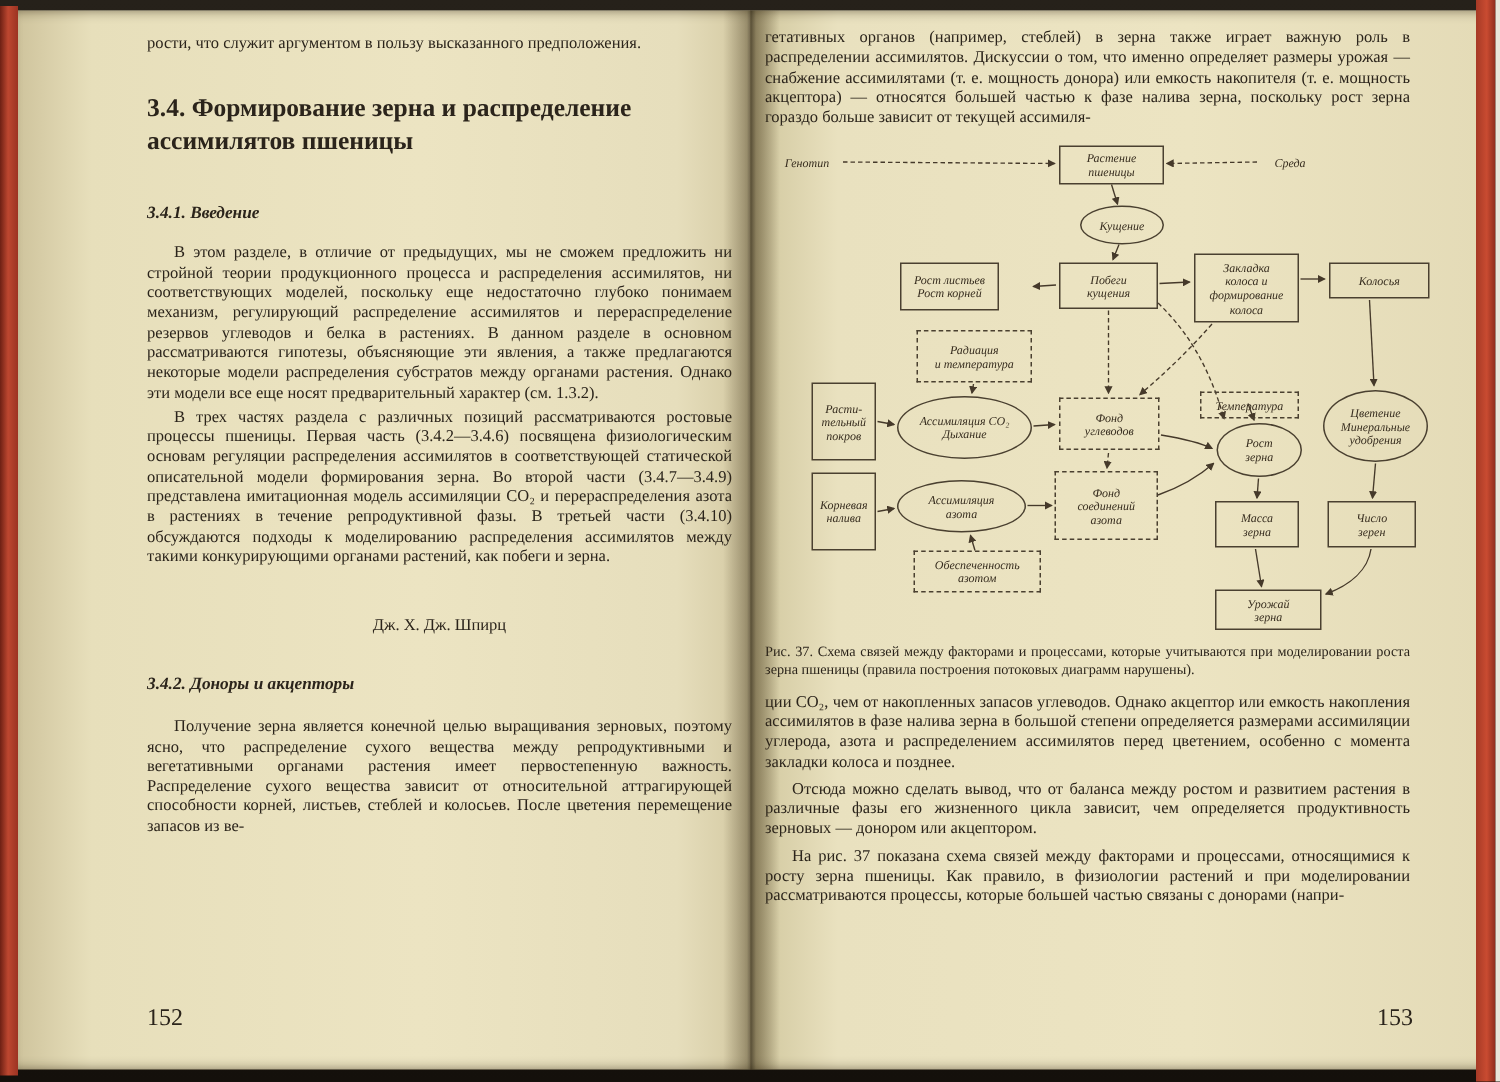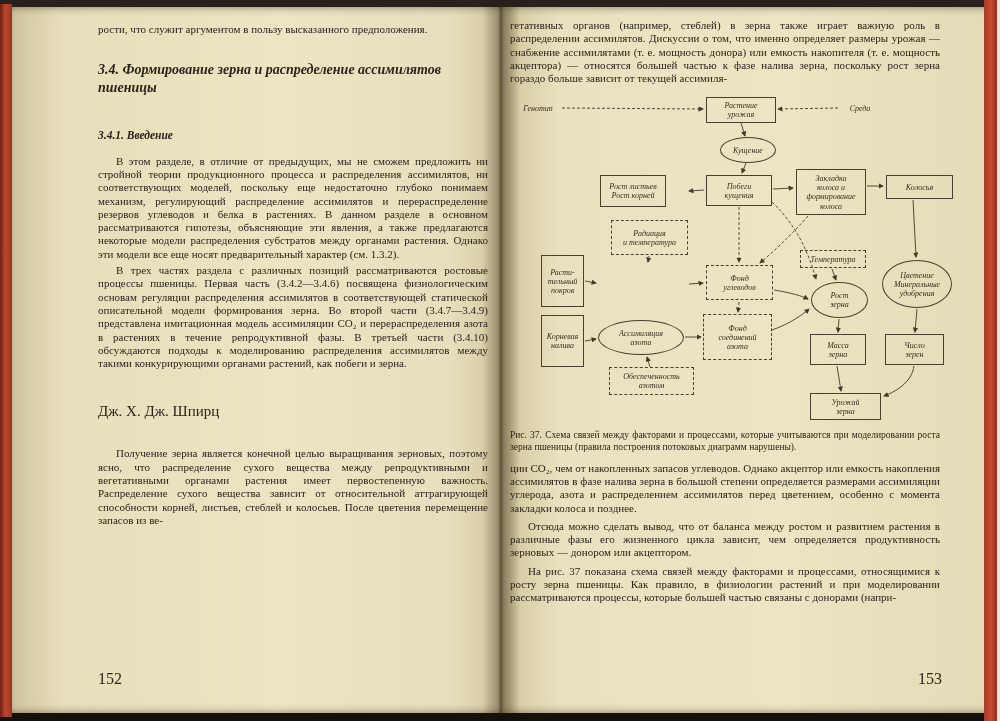--- a/index.html
+++ b/index.html
@@ -23,27 +23,27 @@
   .spine { position:absolute; left:482px; top:7px; width:38px; height:706px; pointer-events:none;
     background:linear-gradient(to right, rgba(60,48,24,0) 0%, rgba(60,48,24,.38) 42%, rgba(30,22,8,.55) 50%, rgba(60,48,24,.38) 58%, rgba(60,48,24,0) 100%); }
 
   .pcol { position:relative; height:100%; }
   .pcol-left { padding:16px 12px 0 86px; }
   .pcol-right { padding:12px 48px 0 10px; }
 
   .bt { font-size:11px; line-height:1.21; text-align:justify; }
   .ind { text-indent:18px; }
   .frag { margin-bottom:25px; }
-  .sec-h { font-size:14px; line-height:1.3; font-weight:bold; max-width:372px; margin-bottom:31px;font-style:italic; }
+  .sec-h { font-size:17px; line-height:1.3; font-weight:bold; max-width:372px; margin-bottom:31px; }
   .sub-h { font-size:11.5px; font-weight:bold; font-style:italic; margin-bottom:14px; }
   .sub-h2 { margin-bottom:16px; }
   .mb2 { margin-bottom:3px; }
   .mb-big { margin-bottom:33px; }
   .part-h { font-size:13.5px; line-height:1.3; font-weight:bold; max-width:385px; margin-bottom:27px; }
-  .author { font-size:15px; margin-bottom:27px; }
+  .author { font-size:11px; margin-bottom:27px;text-align:center; }
   .pagenum { position:absolute; font-size:16px; }
   .pn-left { left:86px; top:663px; }
   .pn-right { left:418px; top:663px; }
 
   .rp { margin-bottom:5px; }
 
   
   .diagram { position:relative; width:470px; height:332px; margin:8px 0 5px -2px; }
   .dsvg { position:absolute; left:0; top:0; }
   .nd { position:absolute; display:flex; align-items:center; justify-content:center;
@@ -64,20 +64,21 @@
   <div class="edge-left"></div>
 
   <div class="page page-left">
     <div class="pcol pcol-left">
       <p class="bt frag">рости, что служит аргументом в пользу высказанного предположения.</p>
       <h2 class="sec-h">3.4. Формирование зерна и распределение ассимилятов пшеницы</h2>
       <h3 class="sub-h">3.4.1. Введение</h3>
       <p class="bt ind mb2">В этом разделе, в отличие от предыдущих, мы не сможем предложить ни стройной теории продукционного процесса и распределения ассимилятов, ни соответствующих моделей, поскольку еще недостаточно глубоко понимаем механизм, регулирующий распределение ассимилятов и перераспределение резервов углеводов и белка в растениях. В данном разделе в основном рассматриваются гипотезы, объясняющие эти явления, а также предлагаются некоторые модели распределения субстратов между органами растения. Однако эти модели все еще носят предварительный характер (см. 1.3.2).</p>
       <p class="bt ind mb-big">В трех частях раздела с различных позиций рассматриваются ростовые процессы пшеницы. Первая часть (3.4.2—3.4.6) посвящена физиологическим основам регуляции распределения ассимилятов в соответствующей статической описательной модели формирования зерна. Во второй части (3.4.7—3.4.9) представлена имитационная модель ассимиляции CO₂ и перераспределения азота в растениях в течение репродуктивной фазы. В третьей части (3.4.10) обсуждаются подходы к моделированию распределения ассимилятов между такими конкурирующими органами растений, как побеги и зерна.</p>
       <div class="author">Дж. Х. Дж. Шпирц</div>
+      <h3 class="sub-h sub-h2">3.4.2. Доноры и акцепторы</h3>
       <p class="bt ind">Получение зерна является конечной целью выращивания зерновых, поэтому ясно, что распределение сухого вещества между репродуктивными и вегетативными органами растения имеет первостепенную важность. Распределение сухого вещества зависит от относительной аттрагирующей способности корней, листьев, стеблей и колосьев. После цветения перемещение запасов из ве-</p>
       <div class="pagenum pn-left">152</div>
     </div>
   </div>
 
   <div class="page page-right">
     <div class="pcol pcol-right">
       <p class="bt rp">гетативных органов (например, стеблей) в зерна также играет важную роль в распределении ассимилятов. Дискуссии о том, что именно определяет размеры урожая — снабжение ассимилятами (т. е. мощность донора) или емкость накопителя (т. е. мощность акцептора) — относятся большей частью к фазе налива зерна, поскольку рост зерна гораздо больше зависит от текущей ассимиля-</p>
 
       <div class="diagram">
@@ -110,41 +111,43 @@
           <path class="ar dsh" marker-end="url(#ah)" d="M330,15 L270,16"></path>
           <path class="ar dsh" marker-end="url(#ah)" d="M231,114 L231,169"></path>
           <path class="ar dsh" marker-end="url(#ah)" d="M264,109 C288,132 300,158 308,186"></path>
           <path class="ar dsh" marker-end="url(#ah)" d="M231,209 L230,219"></path>
           <path class="ar dsh" marker-end="url(#ah)" d="M300,123 C278,148 260,163 252,170"></path>
         </svg>
 
         <div class="nd" style="left:6px;top:8px;width:48px;height:14px">Генотип</div>
         <div class="nd" style="left:332px;top:8px;width:40px;height:14px">Среда</div>
         <div class="nd box" style="left:198px;top:4px;width:70px;height:26px">Растение
-урожая</div>
+пшеницы</div>
         <div class="nd ell" style="left:212px;top:44px;width:56px;height:26px">Кущение</div>
         <div class="nd box" style="left:92px;top:82px;width:66px;height:32px">Рост листьев
 Рост корней</div>
         <div class="nd box" style="left:198px;top:82px;width:66px;height:31px">Побеги
 кущения</div>
         <div class="nd box" style="left:288px;top:76px;width:70px;height:46px">Закладка
 колоса и
 формирование
 колоса</div>
         <div class="nd box" style="left:378px;top:82px;width:67px;height:24px">Колосья</div>
         <div class="nd dash" style="left:103px;top:127px;width:77px;height:35px">Радиация
 и температура</div>
         <div class="nd box" style="left:33px;top:162px;width:43px;height:52px">Расти-
 тельный
 покров</div>
         <div class="nd box" style="left:33px;top:222px;width:43px;height:52px">Корневая
 налива</div>
+        <div class="nd ell" style="left:90px;top:171px;width:90px;height:42px">Ассимиляция CO₂
+Дыхание</div>
         <div class="nd dash" style="left:198px;top:172px;width:67px;height:35px">Фонд
 углеводов</div>
-        <div class="nd dash" style="left:292px;top:157px;width:66px;height:18px">Температура</div>
+        <div class="nd dash" style="left:292px;top:168px;width:66px;height:18px">Температура</div>
         <div class="nd ell" style="left:303px;top:189px;width:57px;height:36px">Рост
 зерна</div>
         <div class="nd ell" style="left:374px;top:167px;width:70px;height:48px">Цветение
 Минеральные
 удобрения</div>
         <div class="nd ell" style="left:90px;top:227px;width:86px;height:35px">Ассимиляция
 азота</div>
         <div class="nd dash" style="left:195px;top:221px;width:69px;height:46px">Фонд
 соединений
 азота</div>

